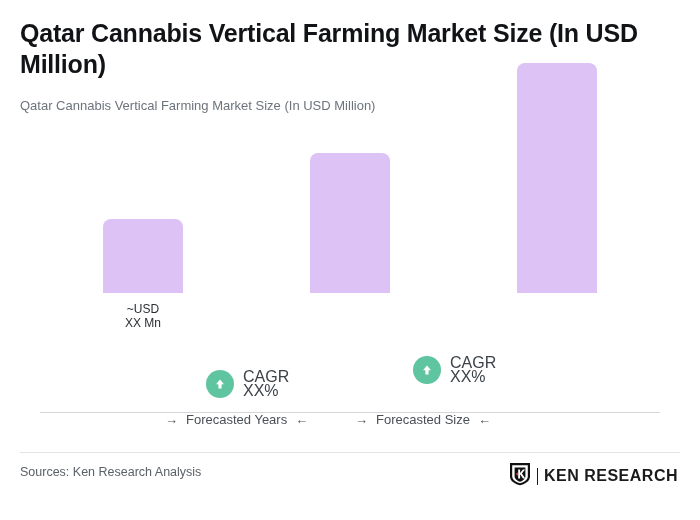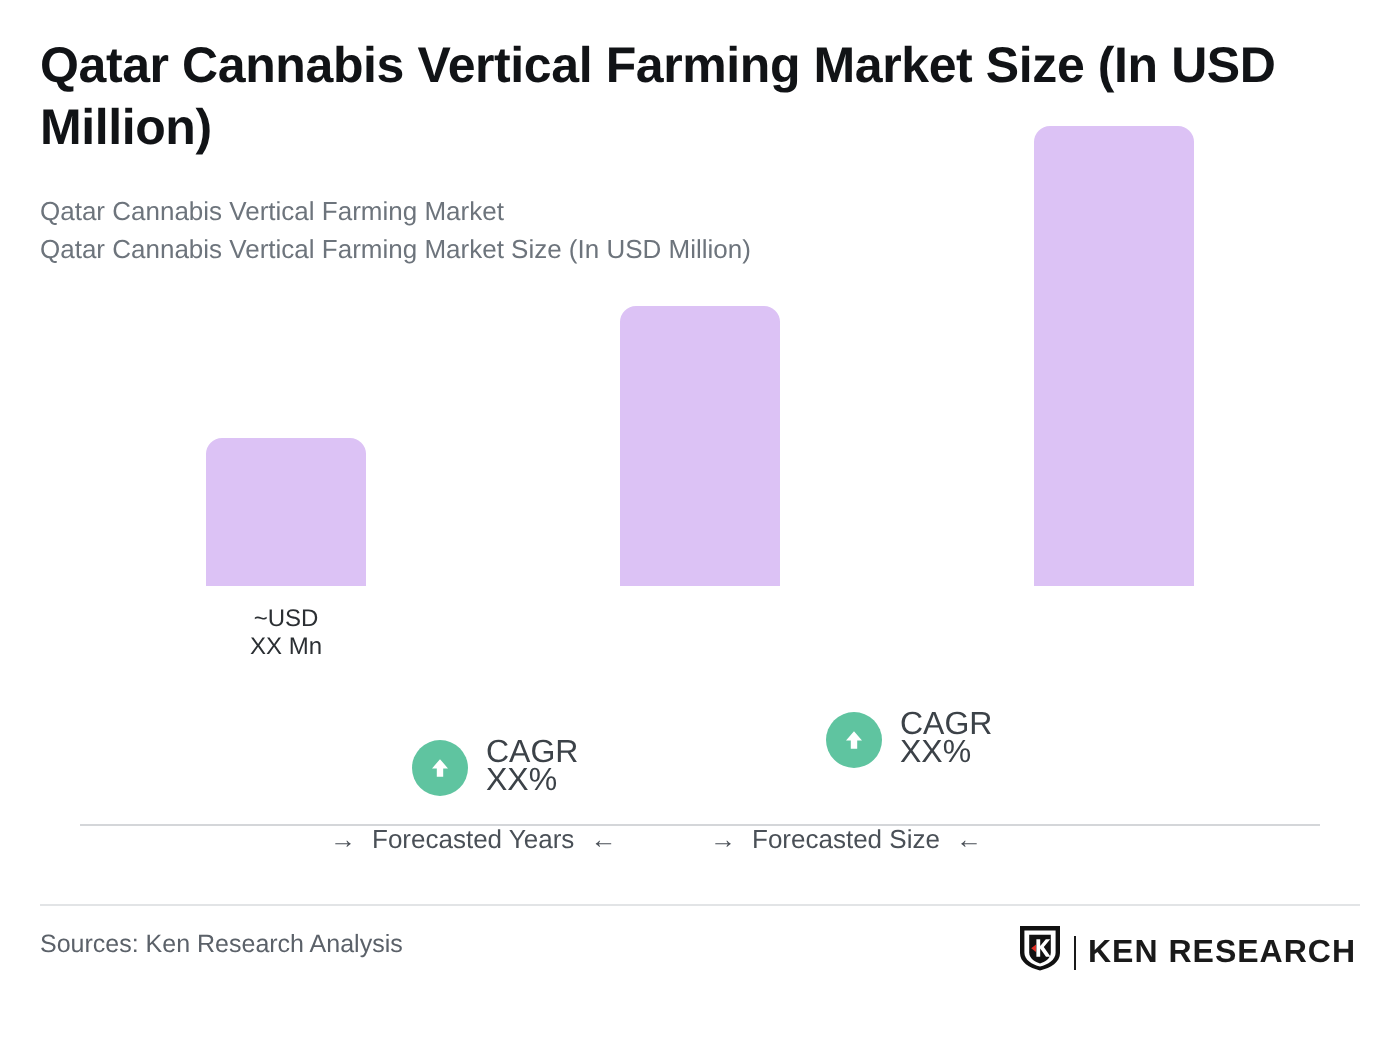--- a/index.html
+++ b/index.html
@@ -174,21 +174,20 @@
   }
 </style>
 </head>
 <body>
 
 <div class="chart-card">
 
   <div class="header">
     <h1 class="chart-title">Qatar Cannabis Vertical Farming Market Size (In USD Million)</h1>
     <div class="subtitles">
-      <div class="subtitle-line">Qatar Cannabis Vertical Farming Market</div>
       <div class="subtitle-line">Qatar Cannabis Vertical Farming Market Size (In USD Million)</div>
     </div>
   </div>
 
   <div class="plot">
 
     <div class="bar-label" style="left:103px; width:80px; top:284px;">~USD
 XX Mn</div>
     <div class="bar" style="left:103px; width:80px; height:74px;"></div>
 

